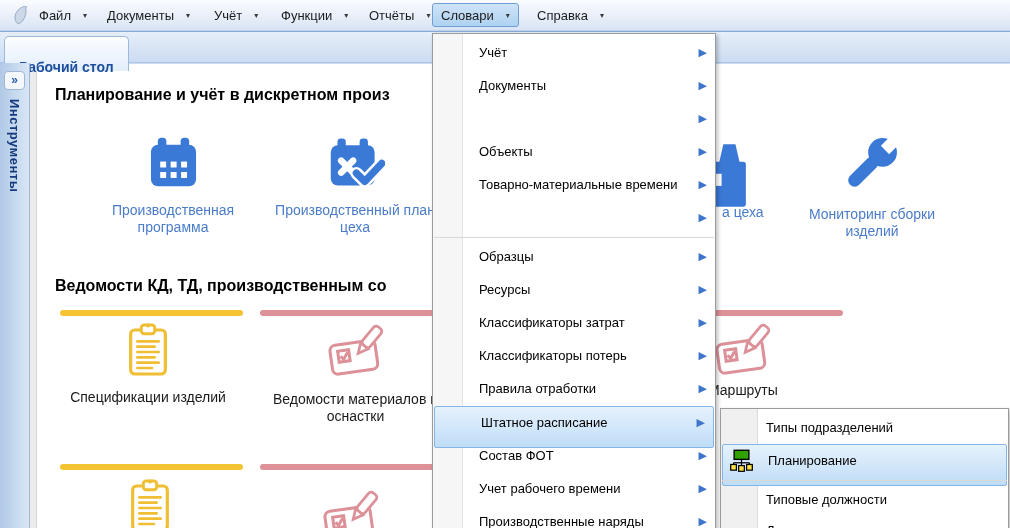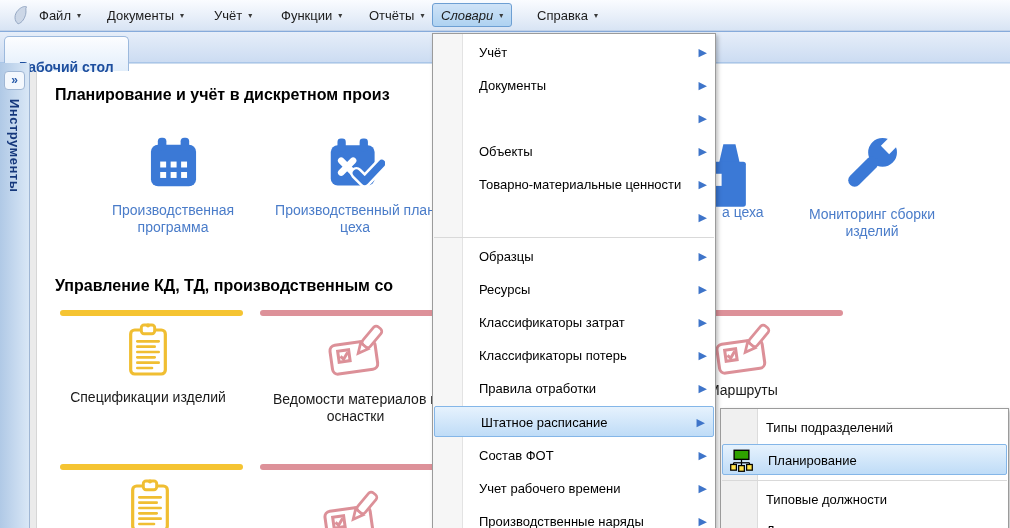--- a/index.html
+++ b/index.html
@@ -4,24 +4,24 @@
 <style>
   * { margin:0; padding:0; box-sizing:border-box; }
   html,body { width:1010px; height:528px; overflow:hidden; }
   body { font-family:"Liberation Sans","DejaVu Sans",sans-serif; background:#fff; }
   #screen { position:relative; width:1010px; height:528px; overflow:hidden; background:#fff; }
 
   
   .menubar { position:absolute; left:0; top:0; width:1010px; height:31px;
     background:linear-gradient(#fafcff,#e8eff9 55%,#d8e4f4); border-bottom:1px solid #c2d2e8; z-index:5; }
   .logo { position:absolute; left:12px; top:3px; }
-  .mb-item { position:absolute; top:3px; height:24px; display:inline-flex; align-items:center; gap:6px;
+  .mb-item { position:absolute; top:3px; height:24px; display:inline-flex; align-items:center; gap:12px;
     padding:0 8px; font-size:13px; color:#1c1c1c; border-radius:3px; border:1px solid transparent; cursor:default; }
   .mb-item .caret { font-size:8px; color:#3a3a3a; line-height:1; padding-top:1px; }
-  .mb-item.active { background:linear-gradient(#cfe3f7,#aed2f1); border:1px solid #6d9fd3;font-style:italic; }
+  .mb-item.active { background:linear-gradient(#cfe3f7,#aed2f1); border:1px solid #6d9fd3; }
 
   
   .tabbar { position:absolute; left:0; top:31px; width:1010px; height:32px;
     background:linear-gradient(#e6eef9,#ccdcf2); border-top:1px solid #86abdb; border-bottom:1px solid #aac6e8; z-index:1; }
   .tab { position:absolute; top:4px; height:28px; line-height:26px; padding:17px 14px; font-size:14px; font-weight:bold;
     color:#1d4e9e; background:linear-gradient(#fcfdff,#e2eefb); border:1px solid #9cb9dd; border-bottom:none;
     border-radius:5px 5px 0 0; }
   .tab-close { position:absolute; right:7px; top:7px; width:14px; height:13px; border:1px solid #b4c6de; border-radius:3px;
     background:linear-gradient(#f6fafd,#dfeaf6); color:#8296b5; font-size:10px; line-height:11px; text-align:center; font-weight:bold; }
 
@@ -50,21 +50,21 @@
   .dd { position:absolute; background:#fff; border:1px solid #9b9b9b; box-shadow:2px 2px 4px rgba(0,0,0,.25); }
   .dd-main { left:432px; top:33px; width:284px; height:502px; z-index:10; }
   .dd-sub  { left:720px; top:408px; width:289px; height:140px; z-index:11; }
   .dd-gutter { position:absolute; left:0; top:0; bottom:0; background:#f6f6f6; border-right:1px solid #e3e3e3; }
   .dd-main .dd-gutter { width:30px; }
   .dd-sub  .dd-gutter { width:37px; background:#f0f0f0; border-right:1px solid #dcdcdc; }
   .mi { position:absolute; left:0; right:0; height:33px; line-height:33px; font-size:13px; color:#000; cursor:default; }
   .dd-main .mi .mi-label { position:absolute; left:46px; white-space:nowrap; }
   .dd-sub  .mi .mi-label { position:absolute; left:45px; white-space:nowrap; }
   .mi .mi-arrow { position:absolute; right:8px; top:0; color:#3e74c9; font-size:11px; }
-  .mi.hl { left:1px; right:1px; height:31px; line-height:31px; border:1px solid #84b6e8; border-radius:2px;
+  .mi.hl { left:1px; right:1px; height:42px; line-height:31px; border:1px solid #84b6e8; border-radius:2px;
     background:linear-gradient(#e6f2fd,#bfdcf7); }
   .mi-sep { position:absolute; left:1px; right:1px; height:1px; background:#d9d9d9; }
   .mi-icon { position:absolute; left:6px; top:3px; }
 </style>
 </head>
 <body>
 
 <div id="screen">
 
   <div class="menubar">
@@ -172,21 +172,21 @@
           <g transform="rotate(45 12 12)">
             <circle cx="12" cy="6.4" r="5.4" fill="#3b79d6"></circle>
             <rect x="9.8" y="-0.5" width="4.4" height="5.6" fill="#fff"></rect>
             <rect x="9.6" y="9.6" width="4.8" height="14" rx="2.4" fill="#3b79d6"></rect>
           </g>
         </svg>
       </span>
       <div class="tlabel">Мониторинг сборки изделий</div>
     </div>
 
-    <div class="h1" style="left:18px; top:213px">Управление КД, ТД, производственным со</div>
+    <div class="h1" style="left:18px; top:213px">Ведомости КД, ТД, производственным со</div>
 
     <div class="accent-bar" style="left:23px; top:246px; width:183px; background:#f5c432"></div>
     <div class="accent-bar" style="left:223px; top:246px; width:186px; background:#dd9199"></div>
     <div class="accent-bar" style="left:663px; top:246px; width:143px; background:#dd9199"></div>
 
     <div class="tile" style="left:6px; top:258px; width:210px">
       <span class="ticon">
         <svg viewBox="0 0 34 42" width="46" height="56" fill="none" stroke="#f0be32">
           <rect x="4" y="6" width="26" height="33" rx="3" stroke-width="2.4"></rect>
           <rect x="12" y="2.2" width="10" height="6.6" rx="2" stroke-width="2.2" fill="#fff"></rect>
@@ -279,21 +279,21 @@
       <span class="mi-arrow">▶</span>
     </div>
     <div class="mi" style="top:68px">
       <span class="mi-arrow">▶</span>
     </div>
     <div class="mi" style="top:101px">
       <span class="mi-label">Объекты</span>
       <span class="mi-arrow">▶</span>
     </div>
     <div class="mi" style="top:134px">
-      <span class="mi-label">Товарно-материальные ценности</span>
+      <span class="mi-label">Товарно-материальные времени</span>
       <span class="mi-arrow">▶</span>
     </div>
     <div class="mi" style="top:167px">
       <span class="mi-arrow">▶</span>
     </div>
     <div class="mi-sep" style="top:203px"></div>
     <div class="mi" style="top:206px">
       <span class="mi-label">Образцы</span>
       <span class="mi-arrow">▶</span>
     </div>

